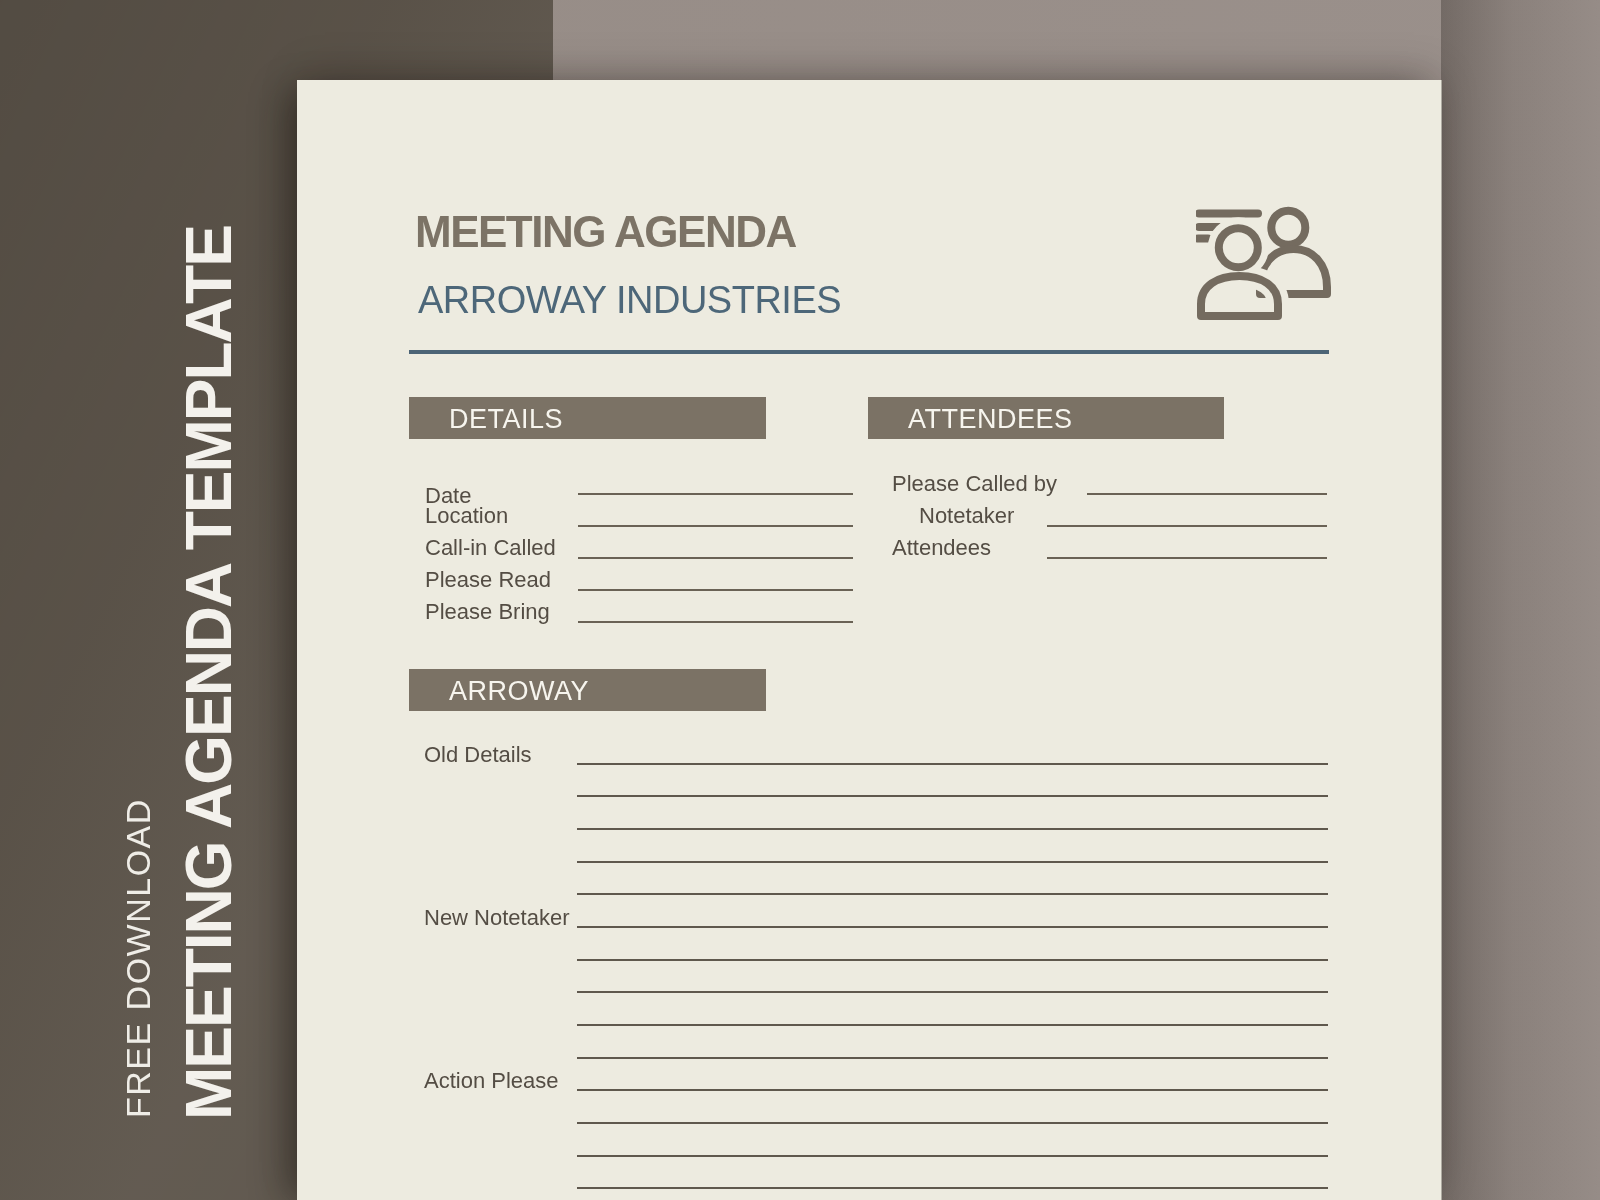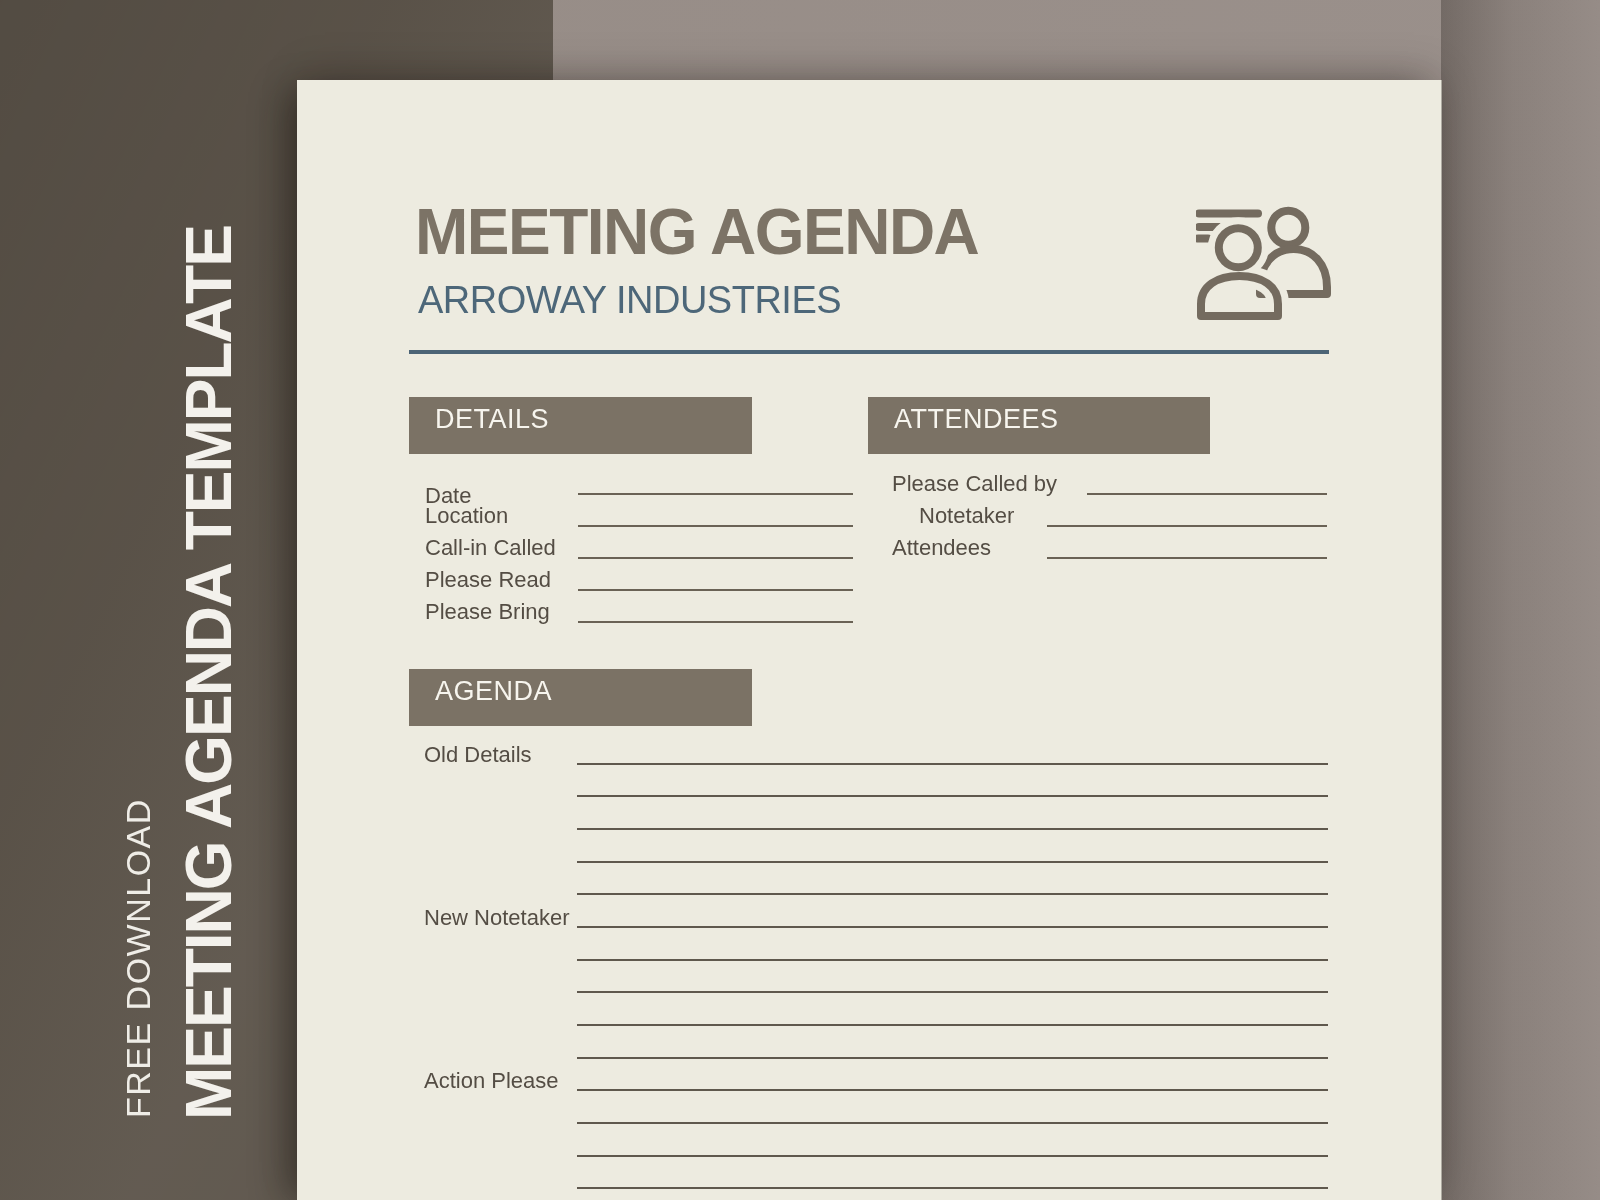--- a/index.html
+++ b/index.html
@@ -33,31 +33,31 @@
     font-size:64px;letter-spacing:-2px;color:#f3f1ec;font-weight:700;
   }
   
   .doc{
     position:absolute;left:297px;top:80px;width:1145px;height:1120px;
     background:#edebe0;
     box-shadow:-16px 6px 34px -6px rgba(22,17,13,0.45), 0 -10px 40px -8px rgba(22,17,13,0.25);
   }
   .doc-title{
     position:absolute;left:118px;top:118px;height:68px;line-height:68px;
-    font-size:64px;font-weight:700;letter-spacing:-1.5px;color:#7c7366;
+    font-size:44px;font-weight:700;letter-spacing:-1.5px;color:#7c7366;
   }
   .doc-company{
     position:absolute;left:121px;top:198px;height:44px;line-height:44px;
     font-size:38px;font-weight:400;letter-spacing:-0.5px;color:#4d6779;
   }
   .doc-rule{position:absolute;left:112px;top:270px;width:920px;height:4px;background:#4c6476;}
   .people-icon{position:absolute;left:899px;top:124px;}
   .sec-bar{
-    position:absolute;height:57px;background:#7b7265;color:#f7f5ee;
-    font-size:27px;letter-spacing:0.5px;line-height:45px;
+    position:absolute;height:42px;background:#7b7265;color:#f7f5ee;
+    font-size:27px;letter-spacing:0.5px;line-height:45px;padding-left:14px;
   }
   .sec-bar span{padding-left:26px;}
   .bar-details{left:112px;top:317px;width:343px;}
   .bar-attendees{left:571px;top:317px;width:342px;}
   .bar-agenda{left:112px;top:589px;width:343px;}
   .f-label{
     position:absolute;height:26px;line-height:26px;font-size:22px;color:#544d44;
   }
   .f-line{position:absolute;height:2px;background:#6a6255;}
   .agenda-line{position:absolute;left:280px;width:751px;height:2px;background:#5f584d;}
@@ -114,21 +114,21 @@
       <span>ATTENDEES</span>
     </div>
     <div class="f-label" style="left:595px;top:391px;">Please Called by</div>
     <div class="f-line" style="left:790px;top:413px;width:240px;"></div>
     <div class="f-label" style="left:622px;top:423px;">Notetaker</div>
     <div class="f-line" style="left:750px;top:445px;width:280px;"></div>
     <div class="f-label" style="left:595px;top:455px;">Attendees</div>
     <div class="f-line" style="left:750px;top:477px;width:280px;"></div>
 
     <div class="sec-bar bar-agenda">
-      <span>AGENDA</span>
+      <span>ARROWAY</span>
     </div>
     <div class="f-label" style="left:127px;top:662px;">Old Details</div>
     <div class="f-label" style="left:127px;top:825px;">New Notetaker</div>
     <div class="f-label" style="left:127px;top:988px;">Action Please</div>
 
     <div class="agenda-line" style="top:683px;"></div>
     <div class="agenda-line" style="top:715px;"></div>
     <div class="agenda-line" style="top:748px;"></div>
     <div class="agenda-line" style="top:781px;"></div>
     <div class="agenda-line" style="top:813px;"></div>

